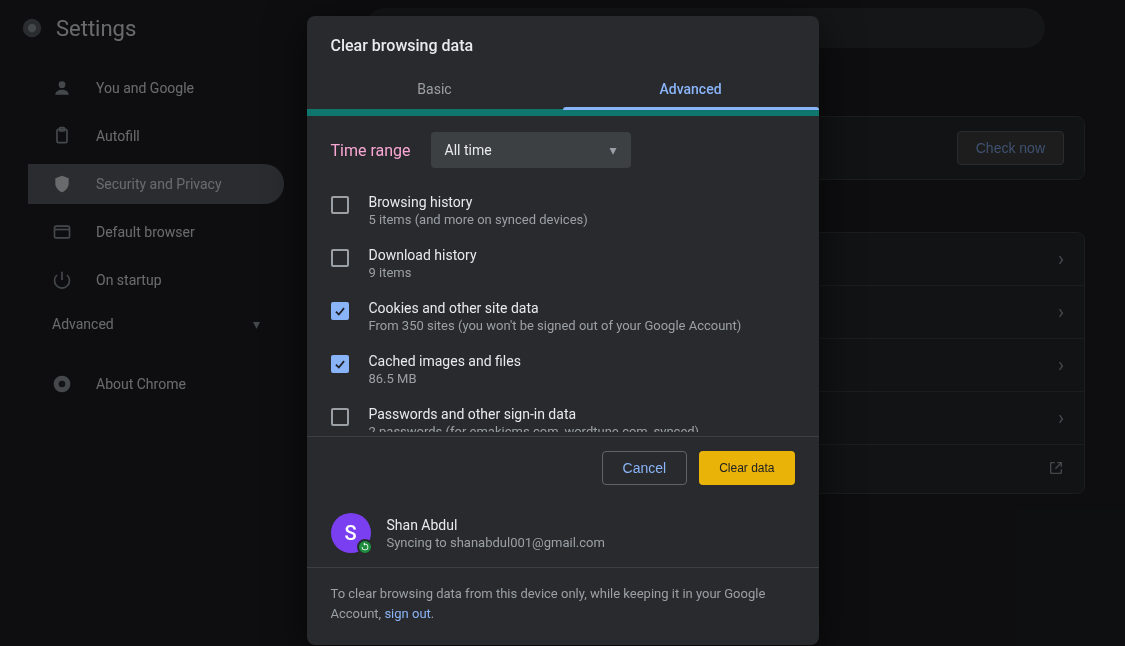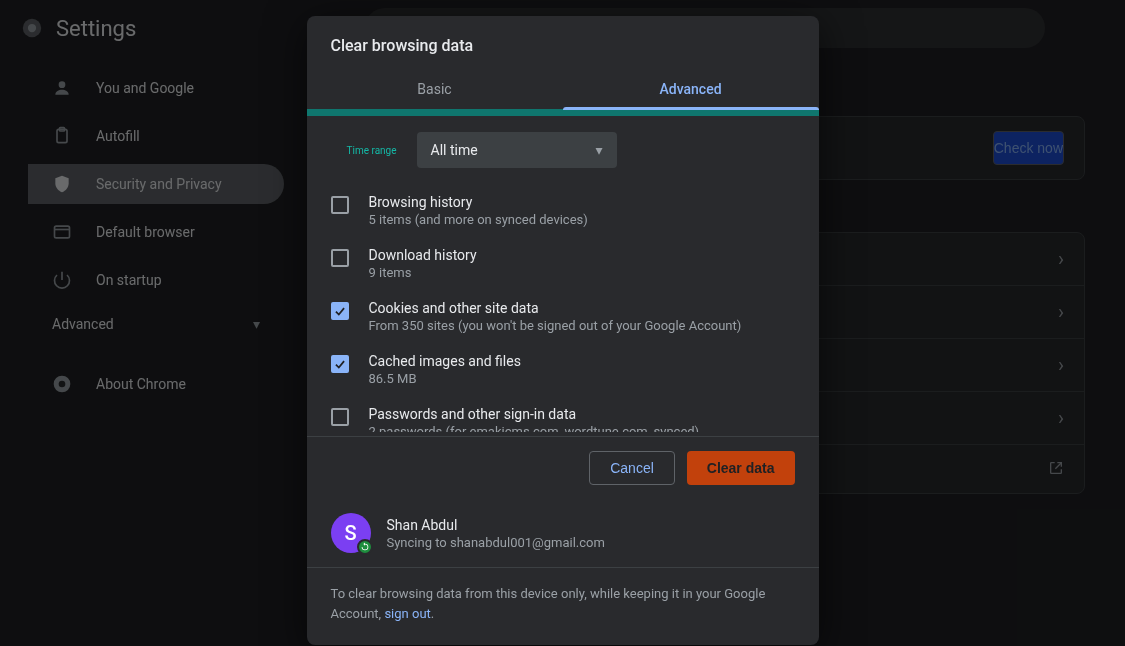--- a/index.html
+++ b/index.html
@@ -99,22 +99,22 @@
     align-items:center;
     padding: 14px 20px;
     border-bottom: 1px solid #3c4043;
     gap: 20px;
   }
   .card-row:last-child { border-bottom: none; }
   .card-row .row-icon { width: 20px; height:20px; color:#9aa0a6; flex-shrink:0; }
   .card-row .row-text { flex:1; color:#e8eaed; }
   .card-row .chev { color:#9aa0a6; }
   .check-now {
-    background:#1d4ed8; color:#8ab4f8; border:1px solid #5f6368;
-    border-radius:4px; padding: 8px 0; font-size:14px; cursor:pointer;
+    background:#404040; color:#8ab4f8; border:1px solid #5f6368;
+    border-radius:4px; padding: 8px 18px; font-size:14px; cursor:pointer;
   }
 
   
   .dialog {
     position: absolute;
     top: 16px;
     left: 50%;
     transform: translateX(-50%);
     width: 512px;
     background: #292a2d;
@@ -157,21 +157,21 @@
     overflow-y: auto;
     padding: 0 24px;
   }
   .dialog-scroll::-webkit-scrollbar { width: 10px; }
   .dialog-scroll::-webkit-scrollbar-track { background: #2a2b2e; }
   .dialog-scroll::-webkit-scrollbar-thumb { background: #5f6368; border-radius: 2px; }
 
   .time-row {
     display:flex; align-items:center; gap: 20px; padding-bottom: 16px;
   }
-  .time-row label { color:#14b8a6; font-size:10px;margin-left:16px; }
+  .time-row label { color:#f9a8d4; font-size:16px; }
   .time-select {
     background:#3c4043; border:none; border-radius:4px;
     height:36px; width:200px; display:flex; align-items:center;
     justify-content:space-between; padding:12px 14px; cursor:pointer;
     color:#e8eaed; font-size:14px;
   }
 
   .opt {
     display:flex;
     gap: 18px;
@@ -192,22 +192,22 @@
   .dialog-divider { height:1px; background:#3c4043; margin-top:4px; }
 
   .dialog-actions {
     display:flex; justify-content:flex-end; gap:12px; padding: 14px 24px;
   }
   .btn-outline {
     background:transparent; border:1px solid #5f6368; border-radius:4px;
     color:#8ab4f8; padding:8px 20px; font-size:14px; cursor:pointer;
   }
   .btn-primary {
-    background:#c2410c; border:none; border-radius:4px;
-    color:#202124; padding:8px 20px; font-size:14px; cursor:pointer; font-weight:700;
+    background:#eab308; border:none; border-radius:4px;
+    color:#202124; padding:8px 20px; font-size:12px; cursor:pointer; font-weight:400;
   }
 
   .dialog-account {
     display:flex; gap:16px; padding: 14px 24px; align-items:center;
     border-bottom:1px solid #3c4043;
   }
   .avatar {
     width: 40px; height:40px; border-radius:50%;
     background:#7b3ff2; color:#fff; font-size:20px; font-weight:500;
     display:flex; align-items:center; justify-content:center; position:relative;

